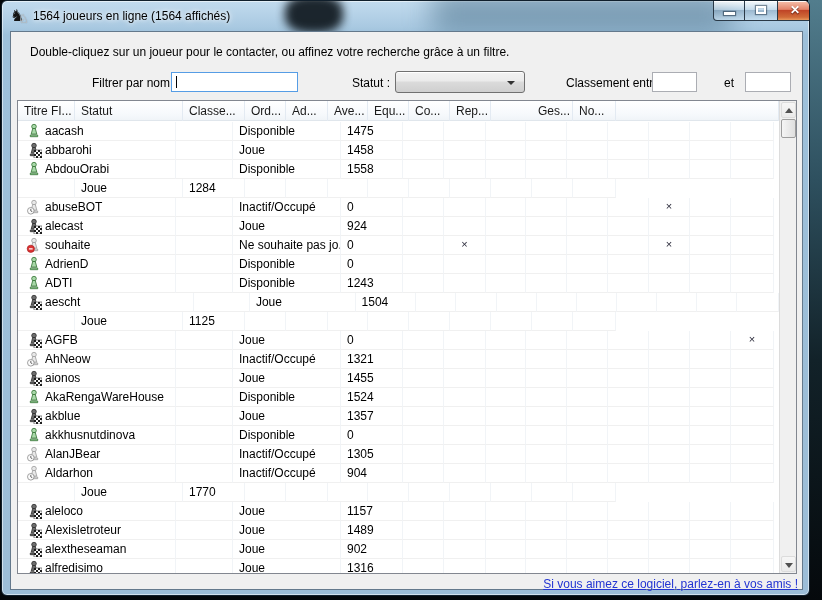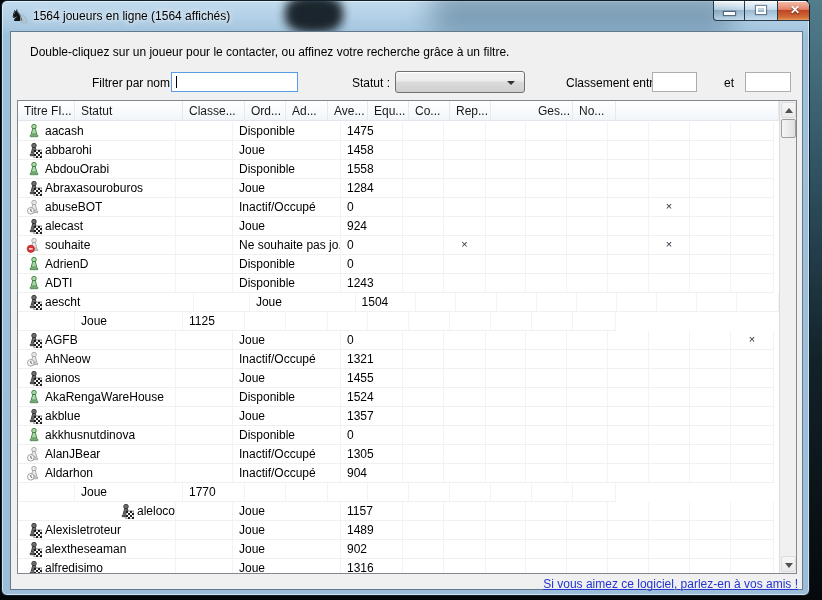--- a/index.html
+++ b/index.html
@@ -245,39 +245,20 @@
             <div class="tcell mark" style="width: 42px;"></div>
             <div class="tcell mark" style="width: 40px;"></div>
             <div class="tcell mark" style="width: 41px;"></div>
             <div class="tcell mark" style="width: 41px;"></div>
             <div class="tcell mark" style="width: 41px;"></div>
             <div class="tcell mark" style="width: 41px;"></div>
             <div class="tcell mark" style="width: 41px;"></div>
             <div class="tcell mark" style="width: 43px;"></div>
           </div>
           <div class="trow">
-            <div class="tcell namec" style="width: 158px;">
-              <span class="picon"><svg width="16" height="16" viewBox="0 0 16 16">
-    <g fill="#6e6e6e" stroke="#2b2b2b" stroke-width="0.8">
-      <circle cx="8" cy="3.6" r="2.3"></circle>
-      <path d="M6.7 5.5 h2.6 l1.5 5.6 h-5.6 Z"></path>
-      <path d="M4.3 12 h7.4 v1.7 h-7.4 Z"></path>
-    </g>
-                  <rect x="8" y="8" width="8" height="8" fill="#fff" stroke="#555" stroke-width="0.7"></rect>
-                  <rect x="8" y="8" width="2" height="2" fill="#1d1d1d"></rect>
-                  <rect x="12" y="8" width="2" height="2" fill="#1d1d1d"></rect>
-                  <rect x="10" y="10" width="2" height="2" fill="#1d1d1d"></rect>
-                  <rect x="14" y="10" width="2" height="2" fill="#1d1d1d"></rect>
-                  <rect x="8" y="12" width="2" height="2" fill="#1d1d1d"></rect>
-                  <rect x="12" y="12" width="2" height="2" fill="#1d1d1d"></rect>
-                  <rect x="10" y="14" width="2" height="2" fill="#1d1d1d"></rect>
-                  <rect x="14" y="14" width="2" height="2" fill="#1d1d1d"></rect>
-                </svg></span>
-              <span>Abraxasouroburos</span>
-            </div>
             <div class="tcell" style="width: 57px;"></div>
             <div class="tcell" style="width: 108px;">Joue</div>
             <div class="tcell" style="width: 62px;">1284</div>
             <div class="tcell mark" style="width: 41px;"></div>
             <div class="tcell mark" style="width: 42px;"></div>
             <div class="tcell mark" style="width: 40px;"></div>
             <div class="tcell mark" style="width: 41px;"></div>
             <div class="tcell mark" style="width: 41px;"></div>
             <div class="tcell mark" style="width: 41px;"></div>
             <div class="tcell mark" style="width: 41px;"></div>
@@ -697,21 +678,21 @@
             <div class="tcell mark" style="width: 42px;"></div>
             <div class="tcell mark" style="width: 40px;"></div>
             <div class="tcell mark" style="width: 41px;"></div>
             <div class="tcell mark" style="width: 41px;"></div>
             <div class="tcell mark" style="width: 41px;"></div>
             <div class="tcell mark" style="width: 41px;"></div>
             <div class="tcell mark" style="width: 41px;"></div>
             <div class="tcell mark" style="width: 43px;"></div>
           </div>
           <div class="trow">
-            <div class="tcell namec" style="width: 158px; justify-content: flex-end;">
+            <div class="tcell namec" style="width: 158px;">
               <span class="picon"><svg width="16" height="16" viewBox="0 0 16 16">
     <g fill="#6e6e6e" stroke="#2b2b2b" stroke-width="0.8">
       <circle cx="8" cy="3.6" r="2.3"></circle>
       <path d="M6.7 5.5 h2.6 l1.5 5.6 h-5.6 Z"></path>
       <path d="M4.3 12 h7.4 v1.7 h-7.4 Z"></path>
     </g>
                   <rect x="8" y="8" width="8" height="8" fill="#fff" stroke="#555" stroke-width="0.7"></rect>
                   <rect x="8" y="8" width="2" height="2" fill="#1d1d1d"></rect>
                   <rect x="12" y="8" width="2" height="2" fill="#1d1d1d"></rect>
                   <rect x="10" y="10" width="2" height="2" fill="#1d1d1d"></rect>

